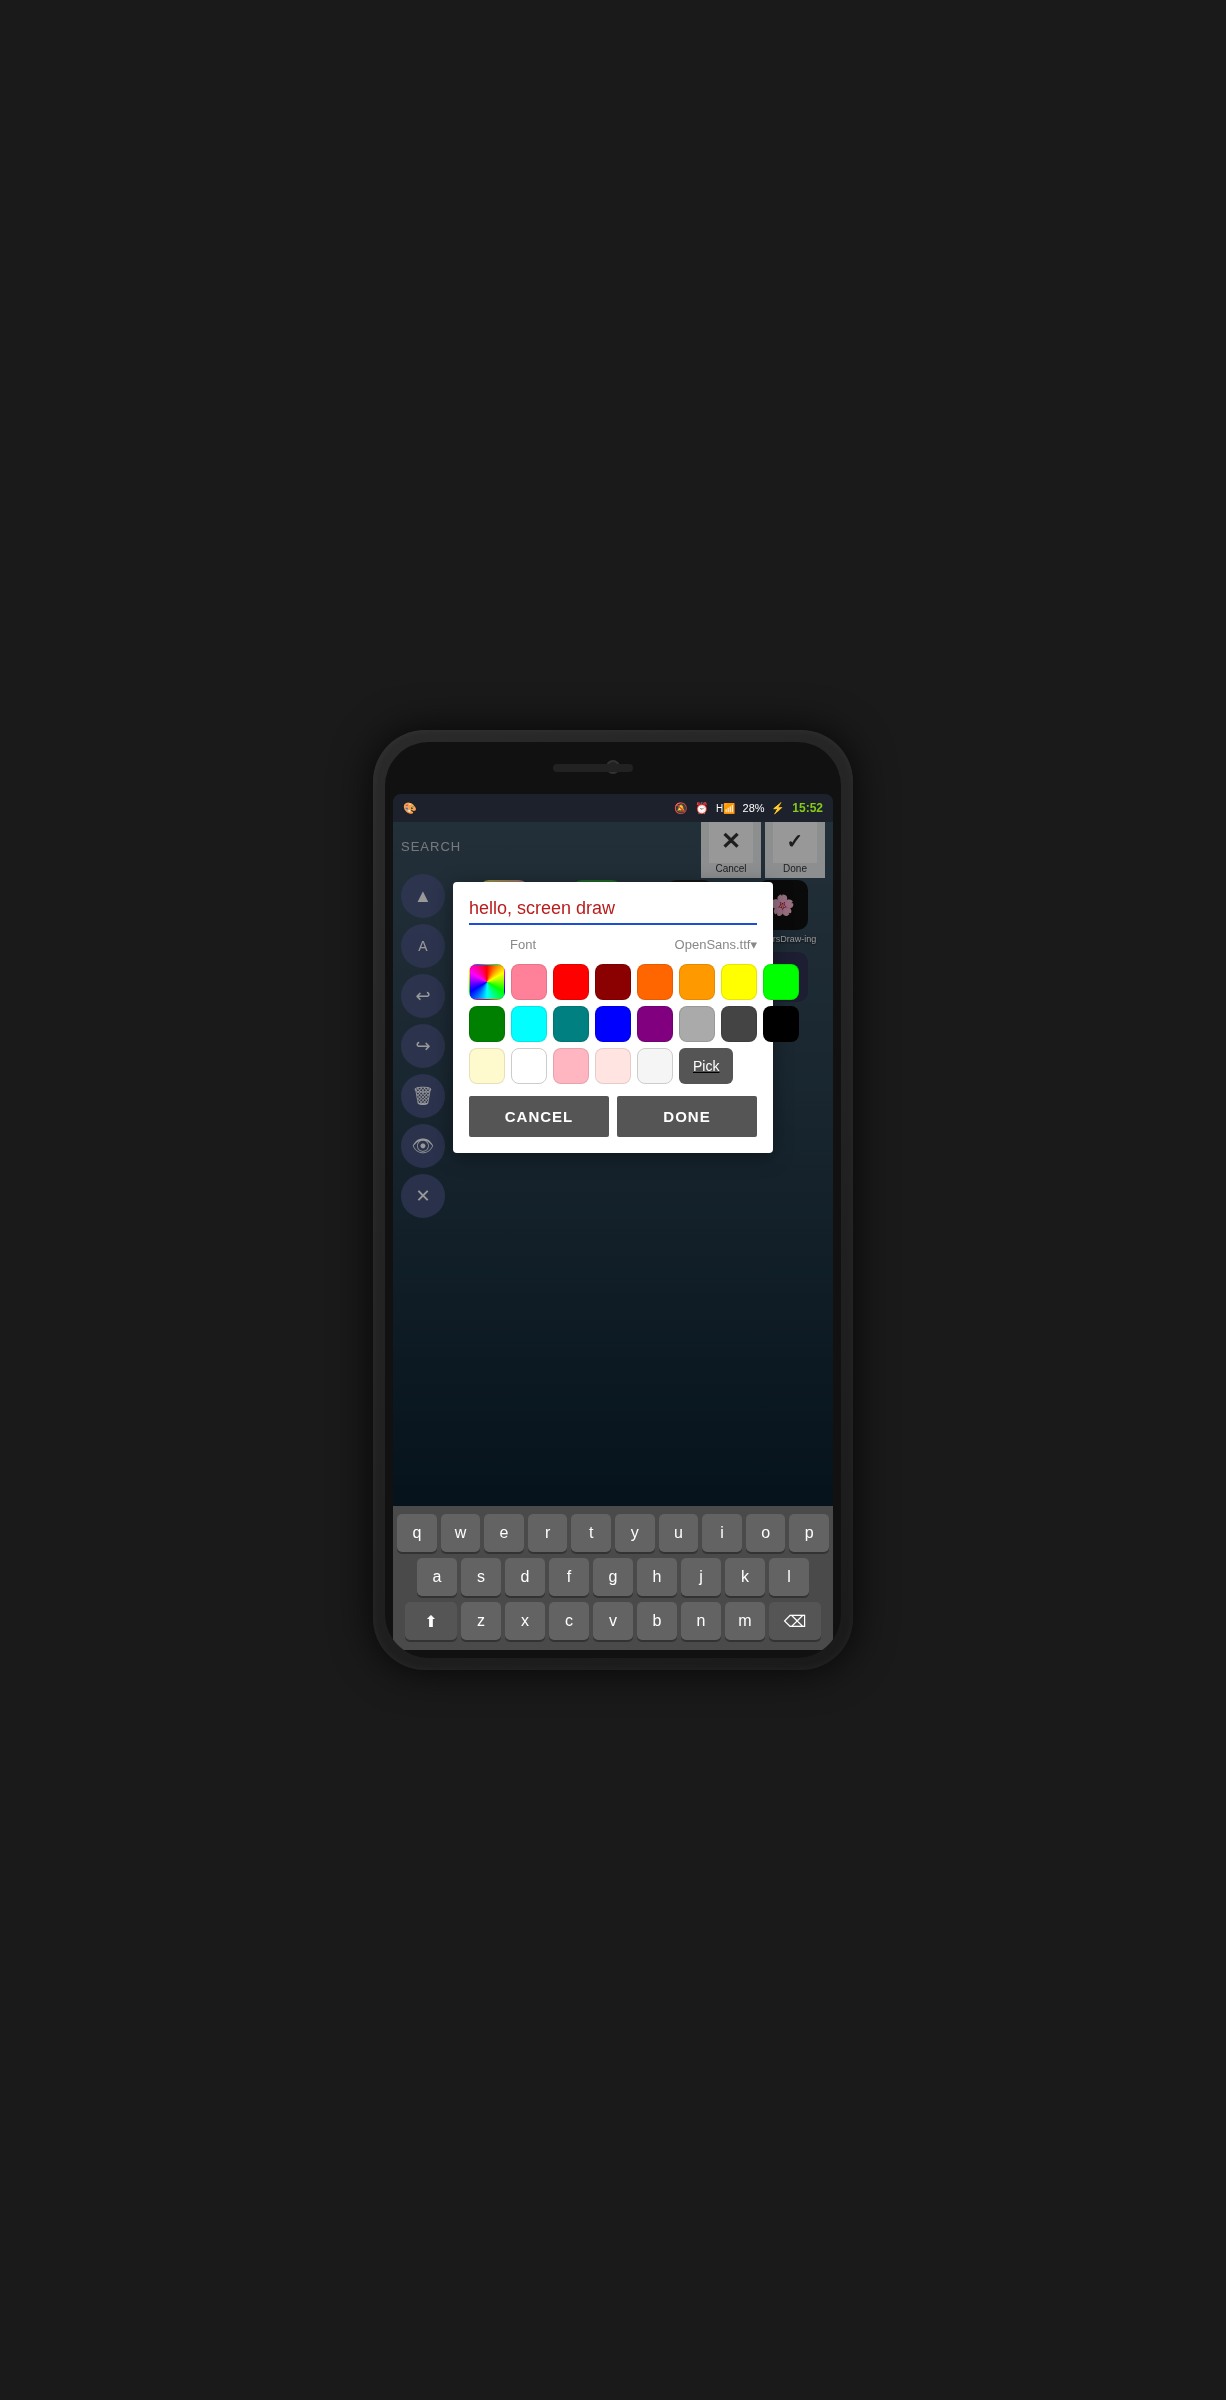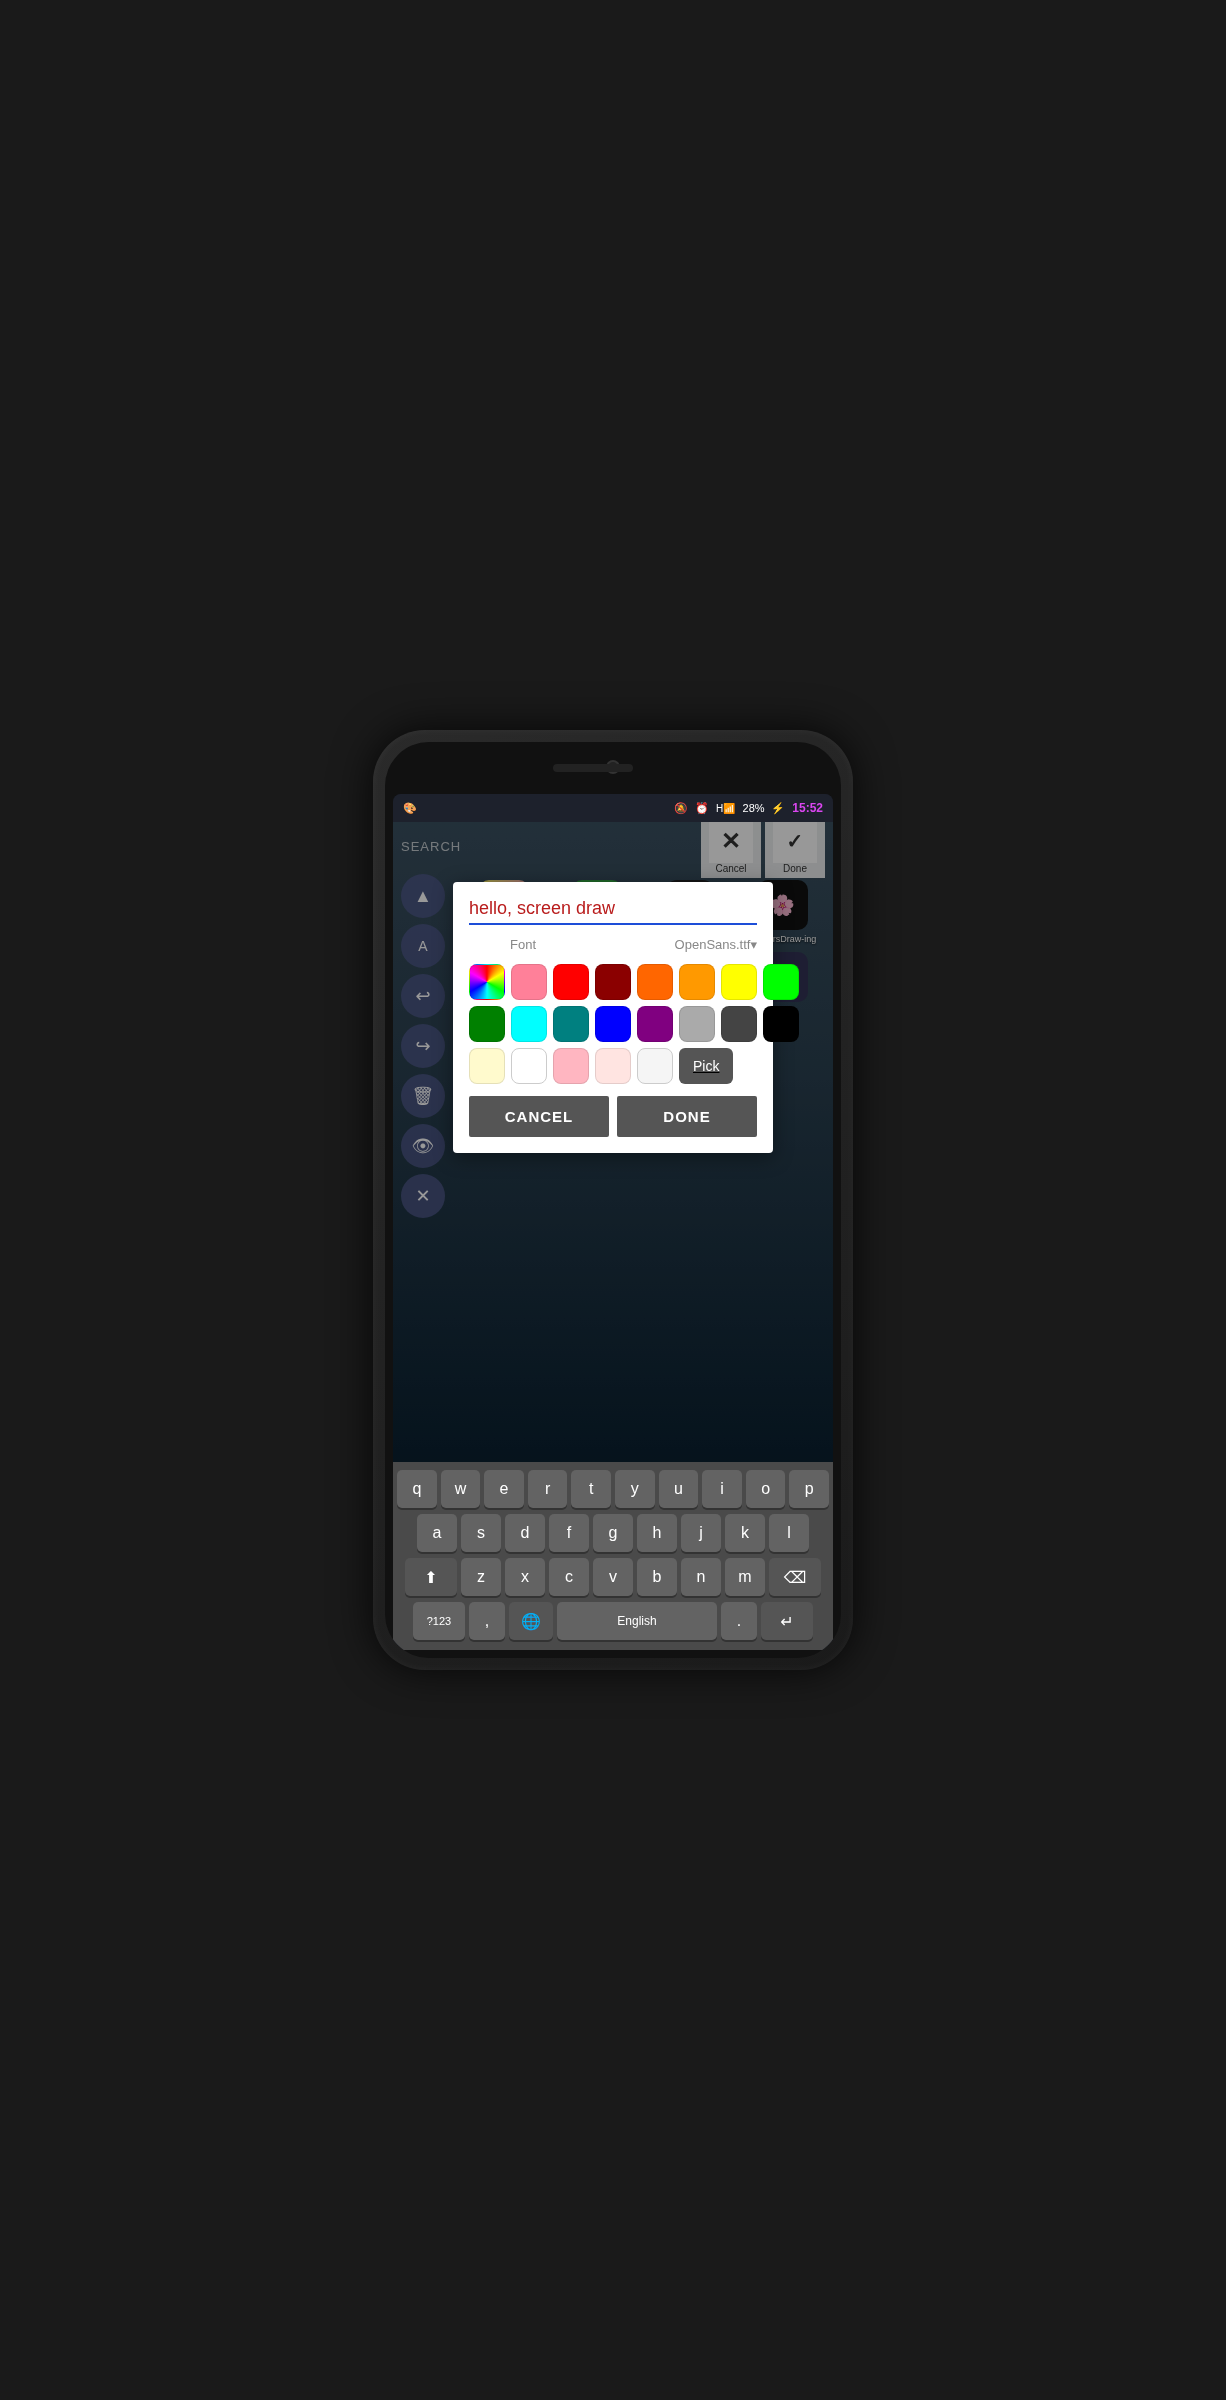--- a/index.html
+++ b/index.html
@@ -80,21 +80,21 @@
       display: flex;
       align-items: center;
     }
     .status-icon {
       font-size: 11px;
       color: #fff;
       margin-right: 3px;
     }
     .status-time {
       font-size: 12px;
-      color: #d946ef;
+      color: #84cc16;
       font-weight: bold;
     }
     
     .app-bg {
       flex: 1;
       background: linear-gradient(180deg, #3a5060 0%, #2a4050 40%, #1a3040 70%, #0a2030 100%);
       position: relative;
       overflow: hidden;
     }
     
@@ -515,24 +515,16 @@
           <div class="kb-key">z</div>
           <div class="kb-key">x</div>
           <div class="kb-key">c</div>
           <div class="kb-key">v</div>
           <div class="kb-key">b</div>
           <div class="kb-key">n</div>
           <div class="kb-key">m</div>
           <div class="kb-key backspace">⌫</div>
         </div>
 
-        <div class="kb-row">
-          <div class="kb-key special" style="font-size:11px;">?123</div>
-          <div class="kb-key comma">,</div>
-          <div class="kb-key globe">🌐</div>
-          <div class="kb-key space">English</div>
-          <div class="kb-key period">.</div>
-          <div class="kb-key enter">↵</div>
-        </div>
       </div>
     </div>
   </div>
 </div>
 
 </body></html>

